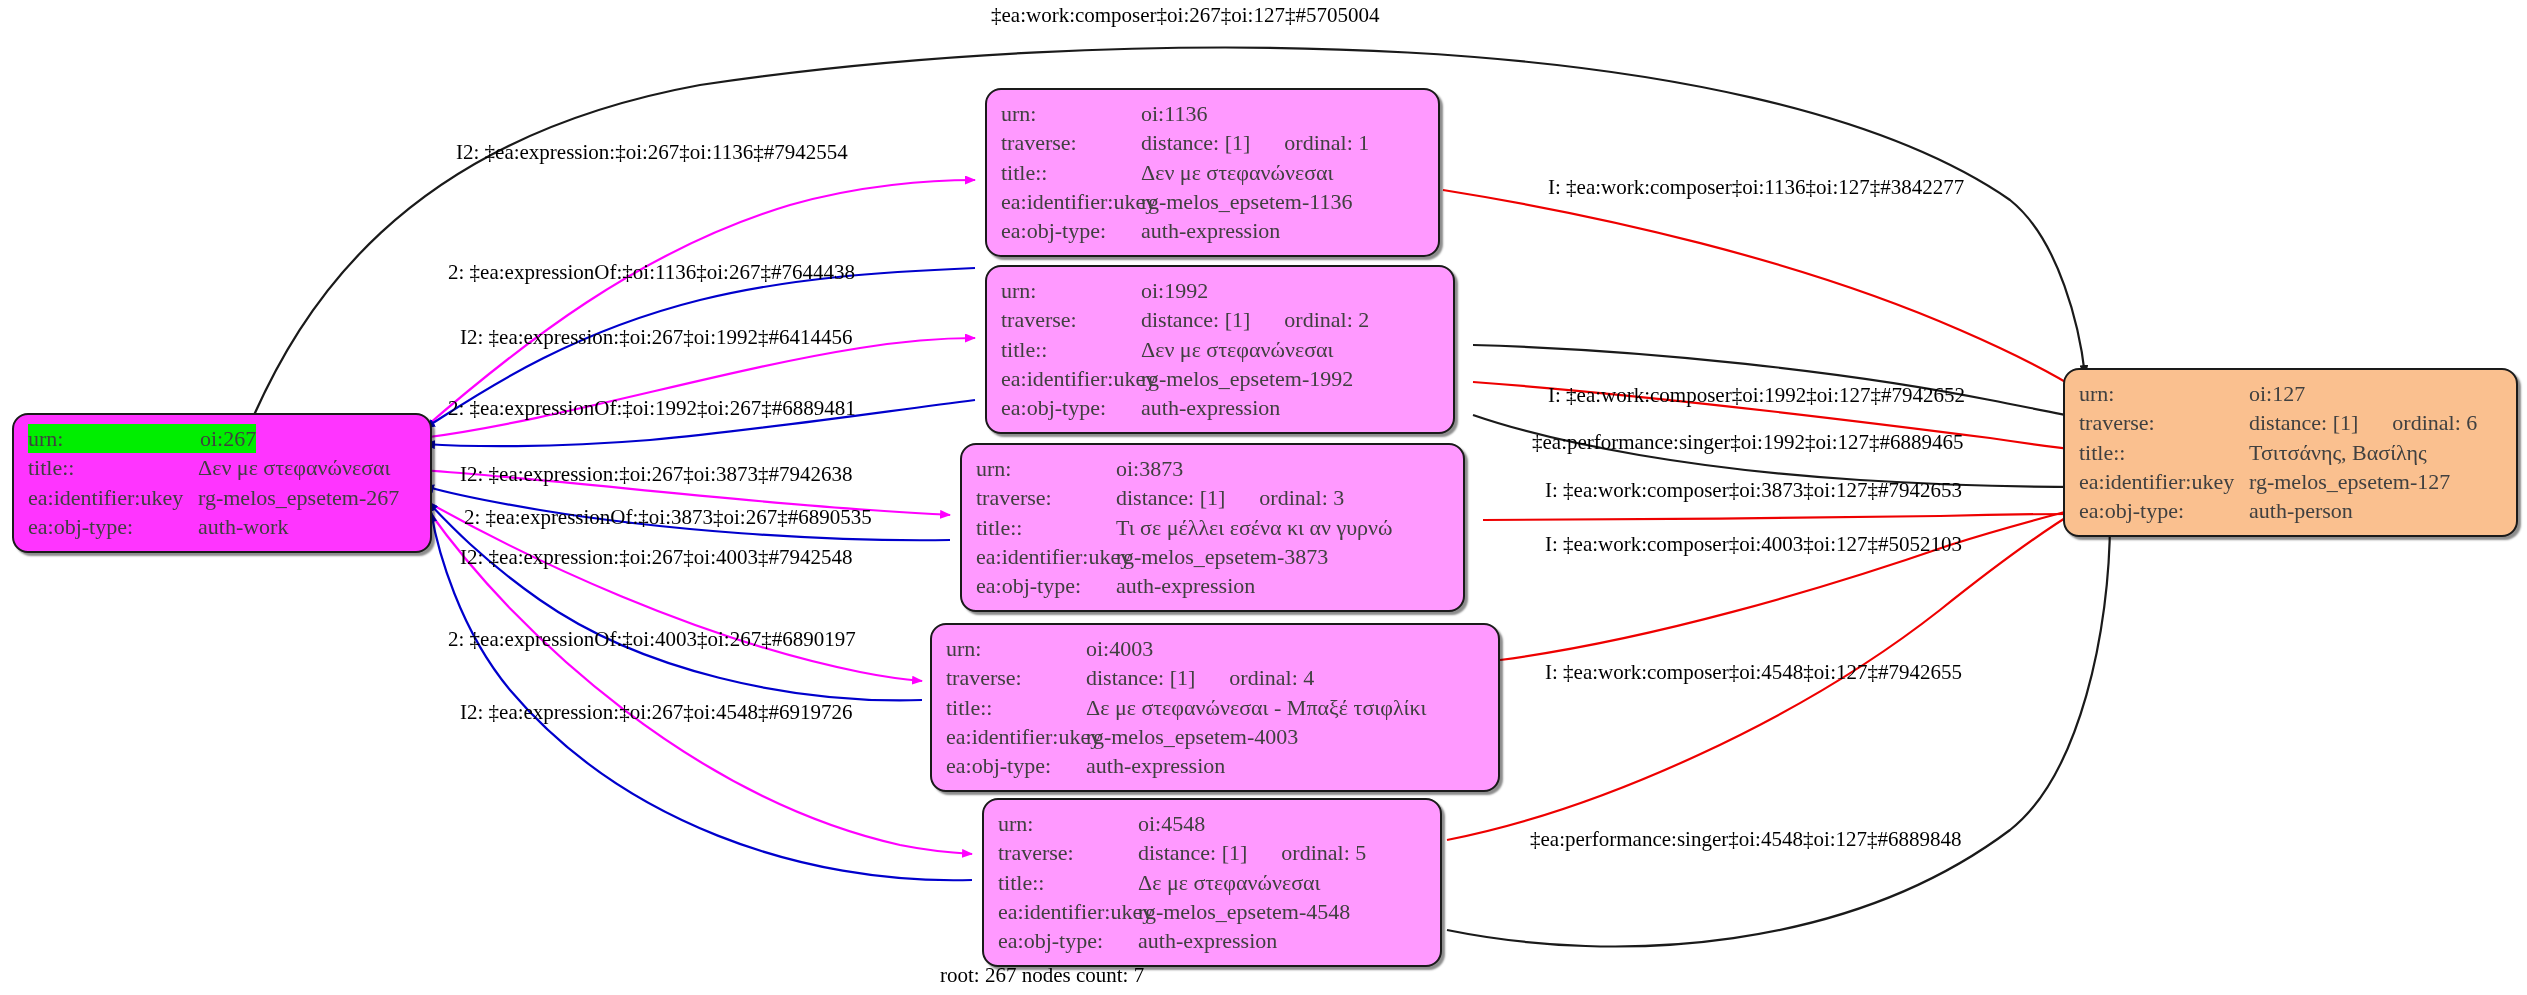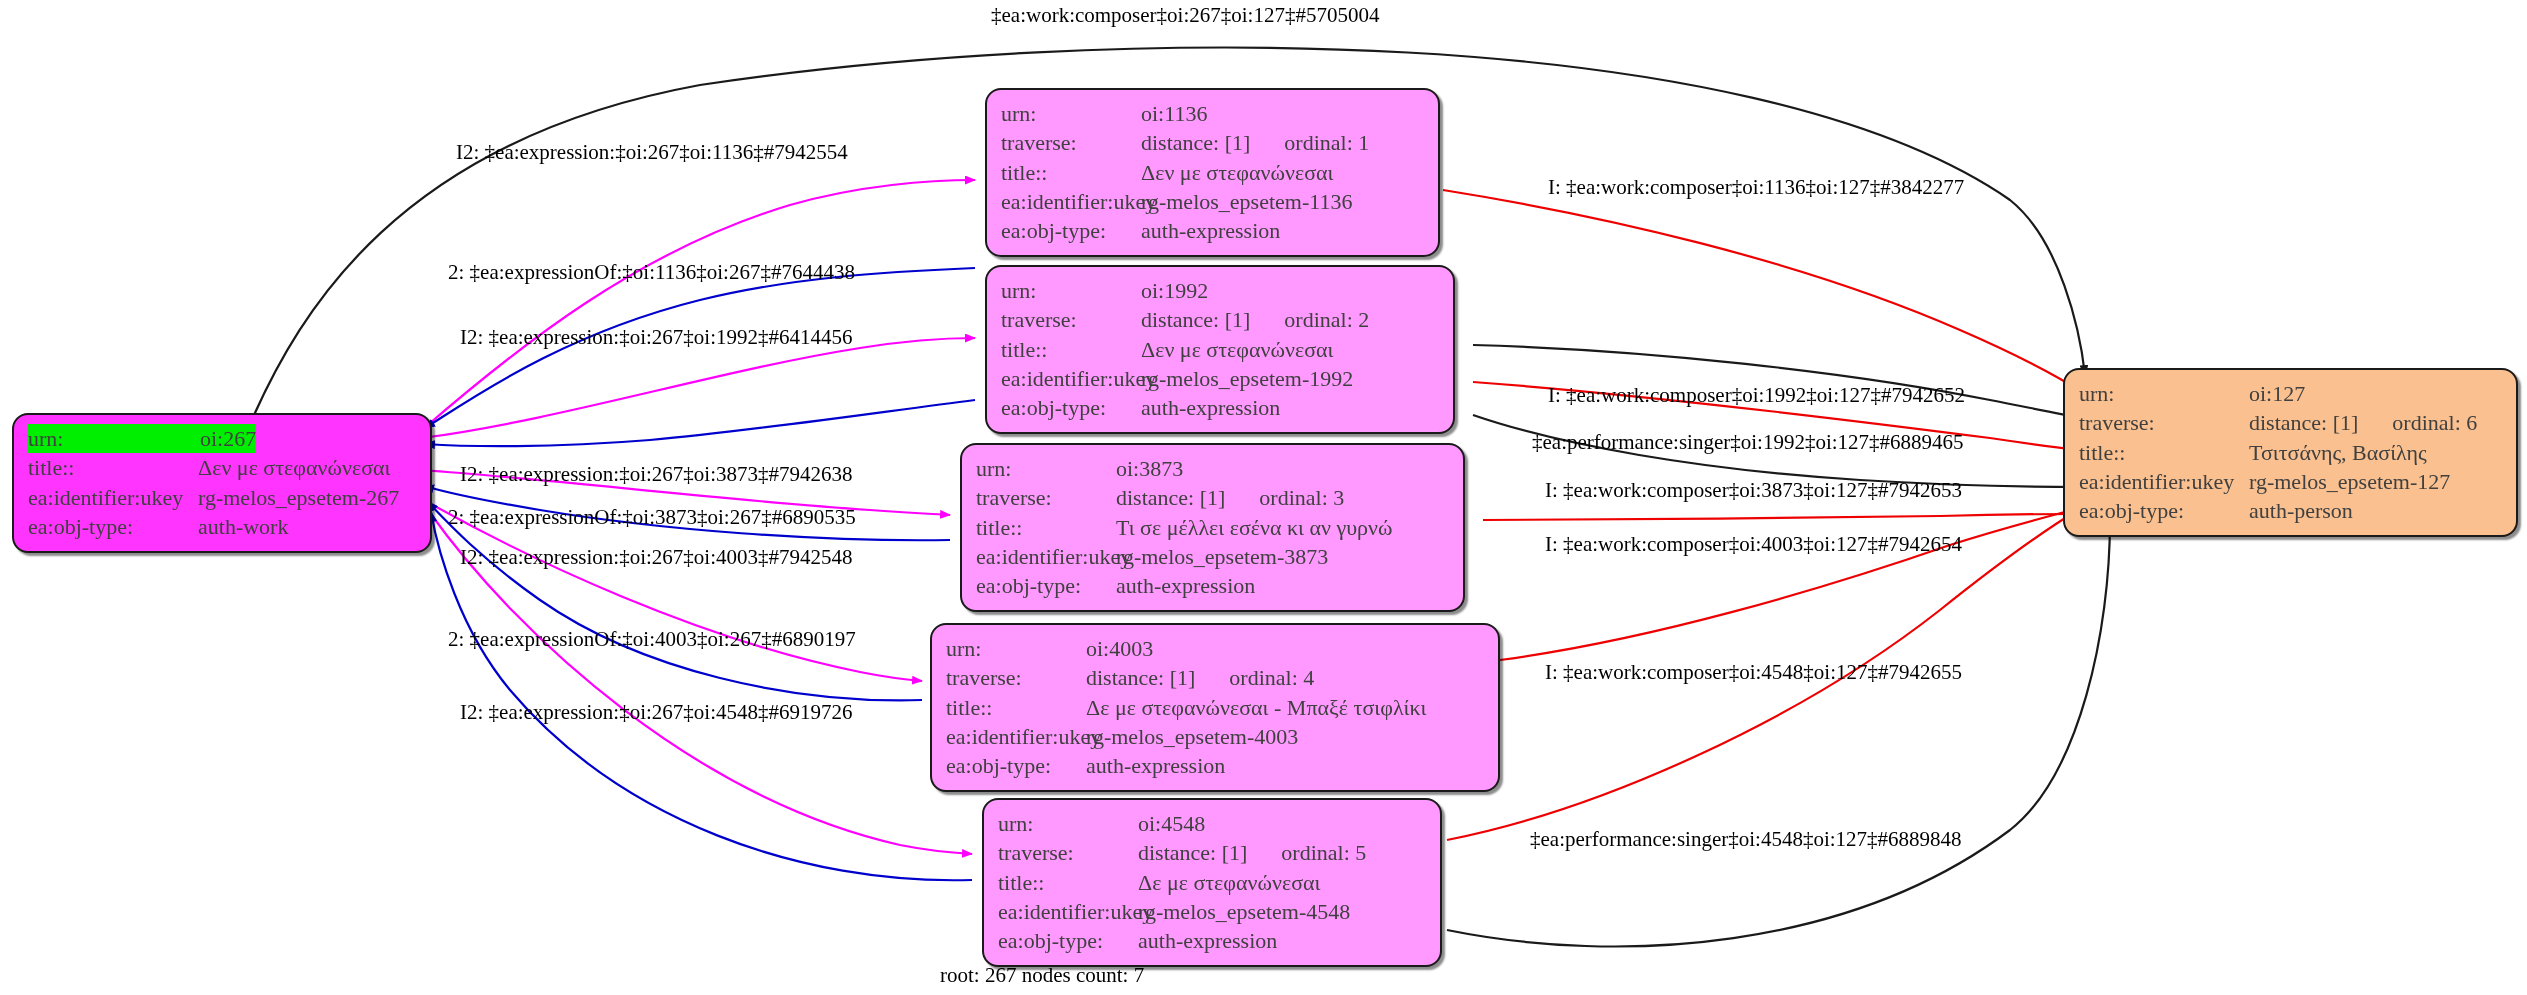--- a/index.html
+++ b/index.html
@@ -298,35 +298,36 @@
       <span class="node-val">auth-person</span>
     </div>
   </div>
 
   <div class="edge-label" style="left:991px; top:3px;">‡ea:work:composer‡oi:267‡oi:127‡#5705004</div>
 
   <div class="edge-label" style="left:456px; top:140px;">I2: ‡ea:expression:‡oi:267‡oi:1136‡#7942554</div>
   <div class="edge-label" style="left:448px; top:260px;">2: ‡ea:expressionOf:‡oi:1136‡oi:267‡#7644438</div>
 
   <div class="edge-label" style="left:460px; top:325px;">I2: ‡ea:expression:‡oi:267‡oi:1992‡#6414456</div>
+  <div class="edge-label" style="left:448px; top:396px;">2: ‡ea:expressionOf:‡oi:1992‡oi:267‡#6889481</div>
 
   <div class="edge-label" style="left:460px; top:462px;">I2: ‡ea:expression:‡oi:267‡oi:3873‡#7942638</div>
-  <div class="edge-label" style="left:448px; top:505px;text-align:right;">2: ‡ea:expressionOf:‡oi:3873‡oi:267‡#6890535</div>
+  <div class="edge-label" style="left:464px; top:505px;text-align:right;">2: ‡ea:expressionOf:‡oi:3873‡oi:267‡#6890535</div>
 
   <div class="edge-label" style="left:460px; top:545px;">I2: ‡ea:expression:‡oi:267‡oi:4003‡#7942548</div>
   <div class="edge-label" style="left:448px; top:627px;">2: ‡ea:expressionOf:‡oi:4003‡oi:267‡#6890197</div>
 
   <div class="edge-label" style="left:460px; top:700px;">I2: ‡ea:expression:‡oi:267‡oi:4548‡#6919726</div>
 
   <div class="edge-label" style="left:1548px; top:175px;">I: ‡ea:work:composer‡oi:1136‡oi:127‡#3842277</div>
 
   <div class="edge-label" style="left:1548px; top:383px;">I: ‡ea:work:composer‡oi:1992‡oi:127‡#7942652</div>
   <div class="edge-label" style="left:1532px; top:430px;">‡ea:performance:singer‡oi:1992‡oi:127‡#6889465</div>
 
   <div class="edge-label" style="left:1545px; top:478px;">I: ‡ea:work:composer‡oi:3873‡oi:127‡#7942653</div>
-  <div class="edge-label" style="left:1545px; top:532px;">I: ‡ea:work:composer‡oi:4003‡oi:127‡#7942654</div>
+  <div class="edge-label" style="left:1545px; top:532px;">I: ‡ea:work:composer‡oi:4003‡oi:127‡#5052103</div>
 
   <div class="edge-label" style="left:1545px; top:660px;">I: ‡ea:work:composer‡oi:4548‡oi:127‡#7942655</div>
   <div class="edge-label" style="left:1530px; top:827px;">‡ea:performance:singer‡oi:4548‡oi:127‡#6889848</div>
 
   <div class="footer-label" style="left:940px; top:963px;">root: 267 nodes count: 7</div>
 
 </div>
 
 </body></html>

